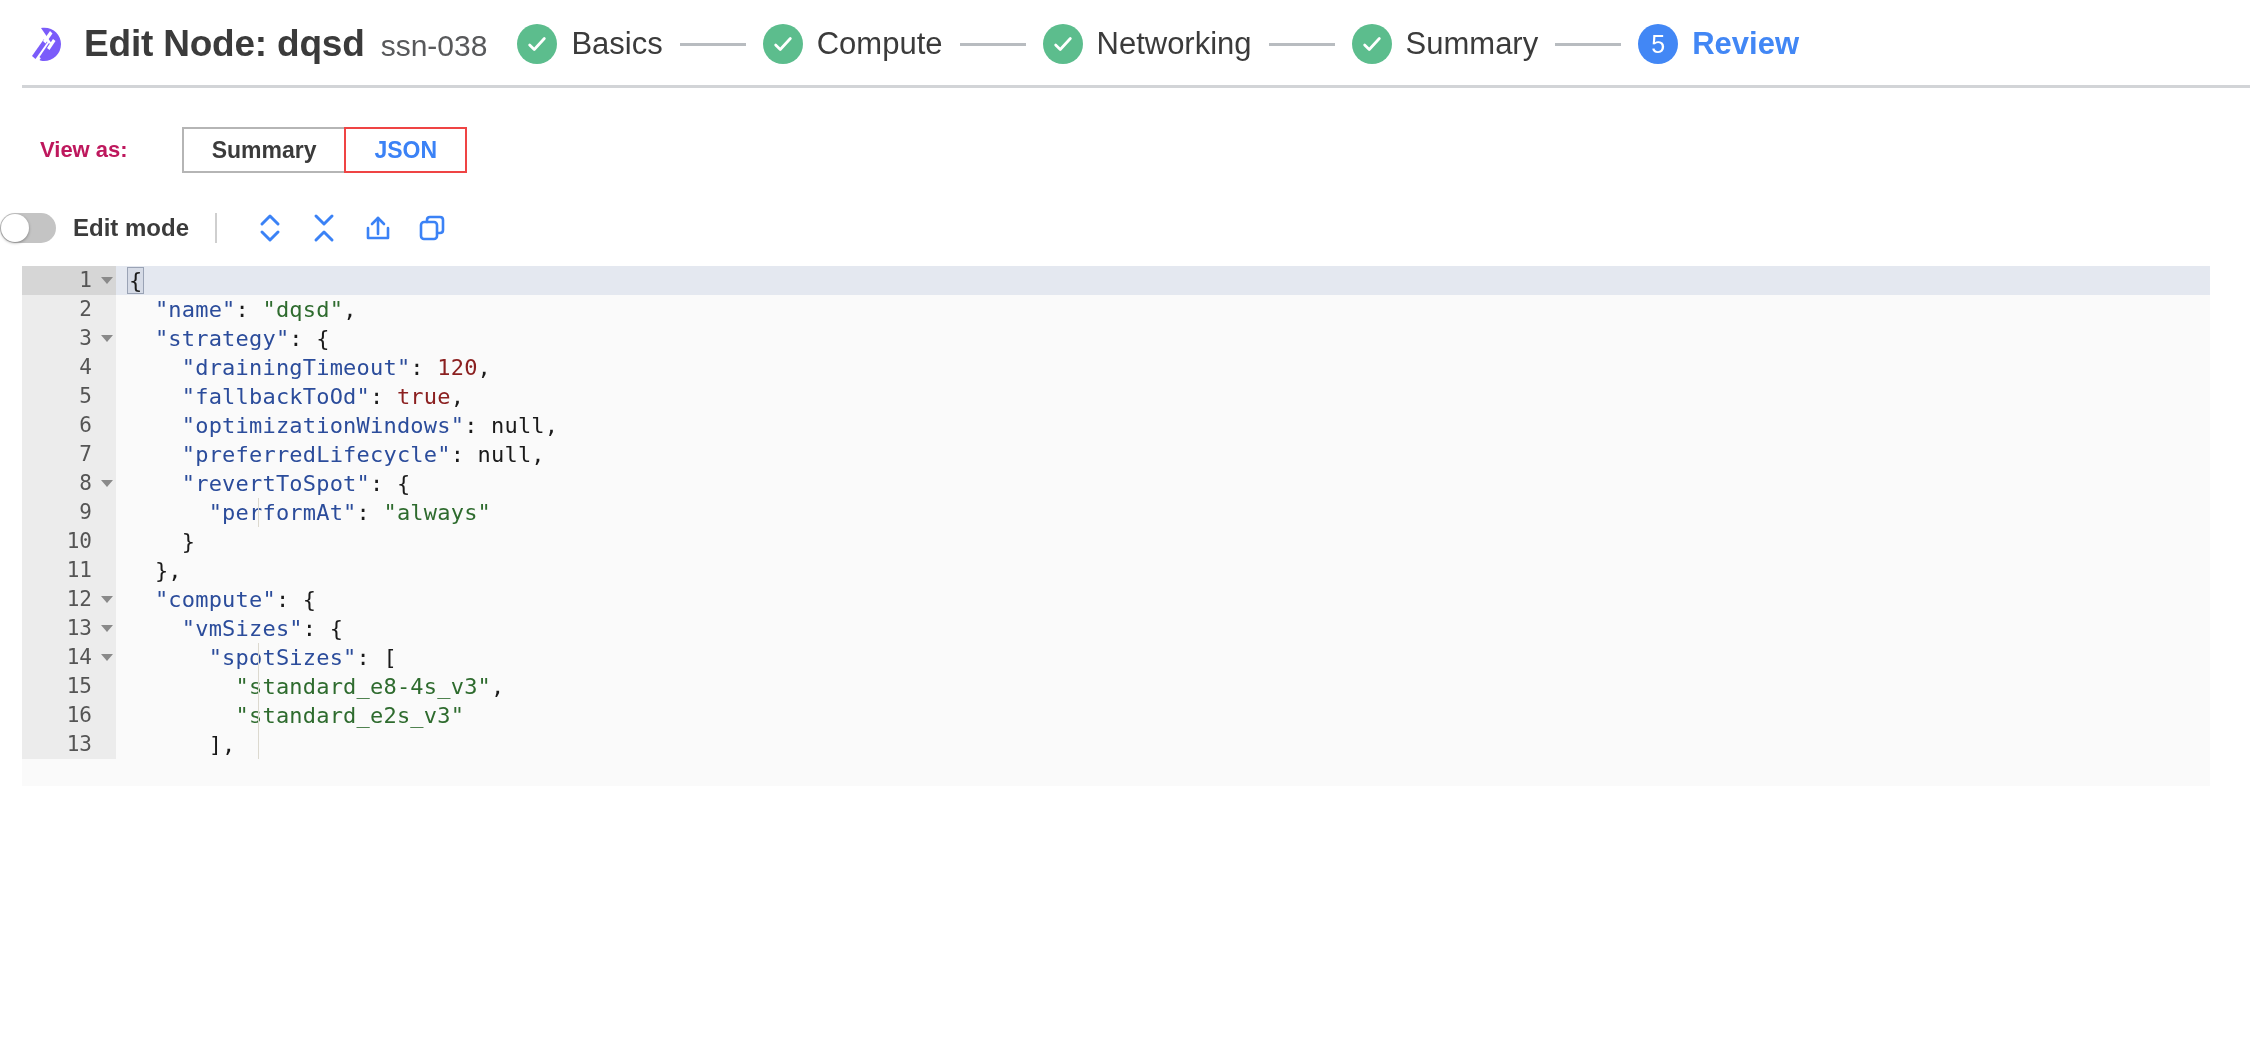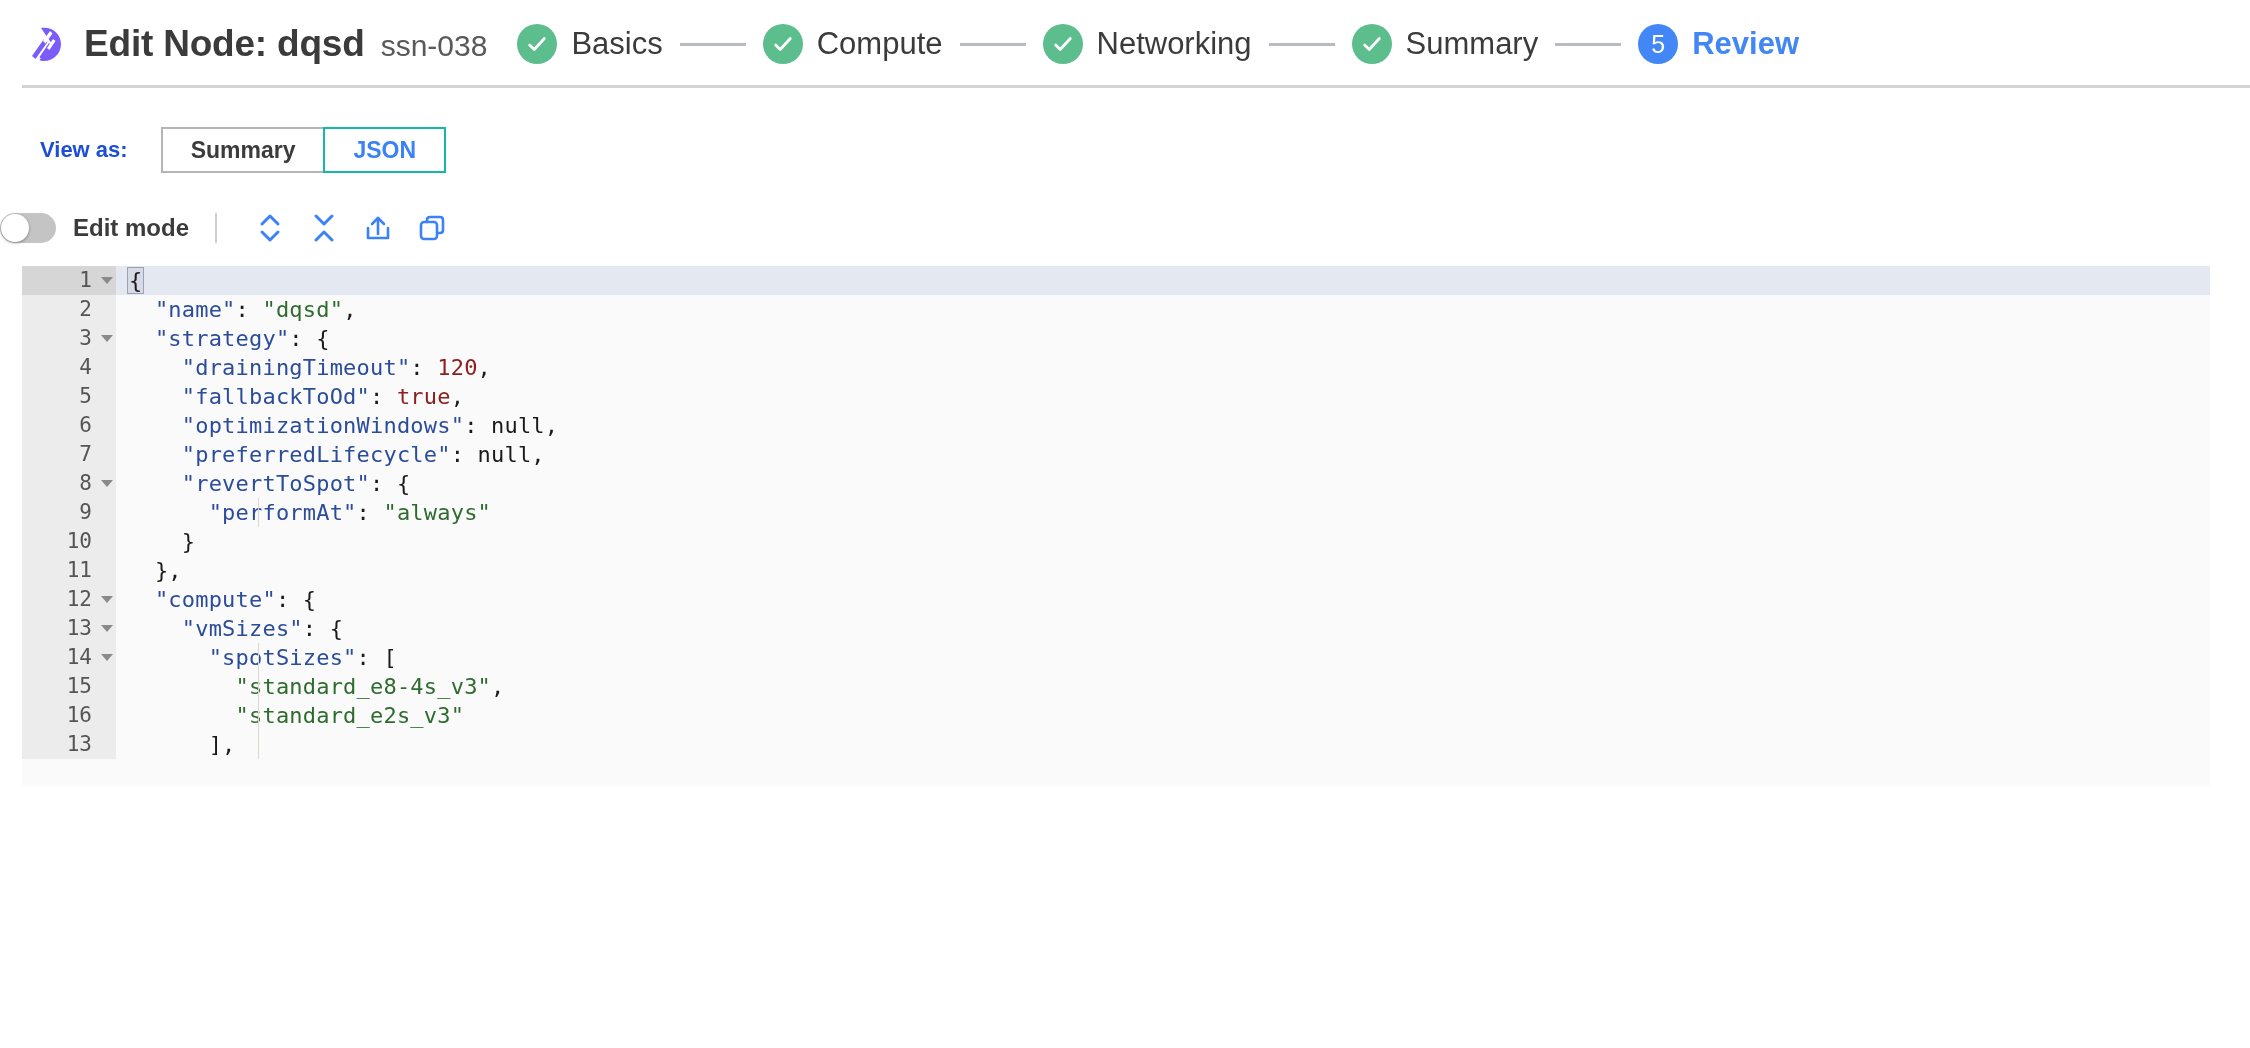--- a/index.html
+++ b/index.html
@@ -108,42 +108,42 @@
   
   .viewas-row {
     display: flex;
     align-items: center;
     padding: 38px 0 0 40px;
     height: 86px;
   }
   .viewas-label {
     font-size: 22px;
     font-weight: bold;
-    color: #1d4ed8;
-    margin-right: 33px;
+    color: #be185d;
+    margin-right: 54px;
   }
   .segmented {
     display: flex;
     height: 46px;
     border-radius: 20px;
   }
   .seg-btn {
     display: flex;
     align-items: center;
     justify-content: center;
     padding: 0 28px;
     font-size: 23px;
     font-weight: bold;
     background: #ffffff;
     cursor: pointer;
     border: 2px solid #b5b5b5;
   }
   .seg-btn.first { border-right: none; color: #3b3b3b; }
   .seg-btn.selected {
-    border: 2px solid #14b8a6;
+    border: 2px solid #ef4444;
     color: #3b82f6;
     z-index: 2;
   }
 
   
   .editor-toolbar {
     display: flex;
     align-items: center;
     justify-content: flex-start;
     padding-right: 42px;

